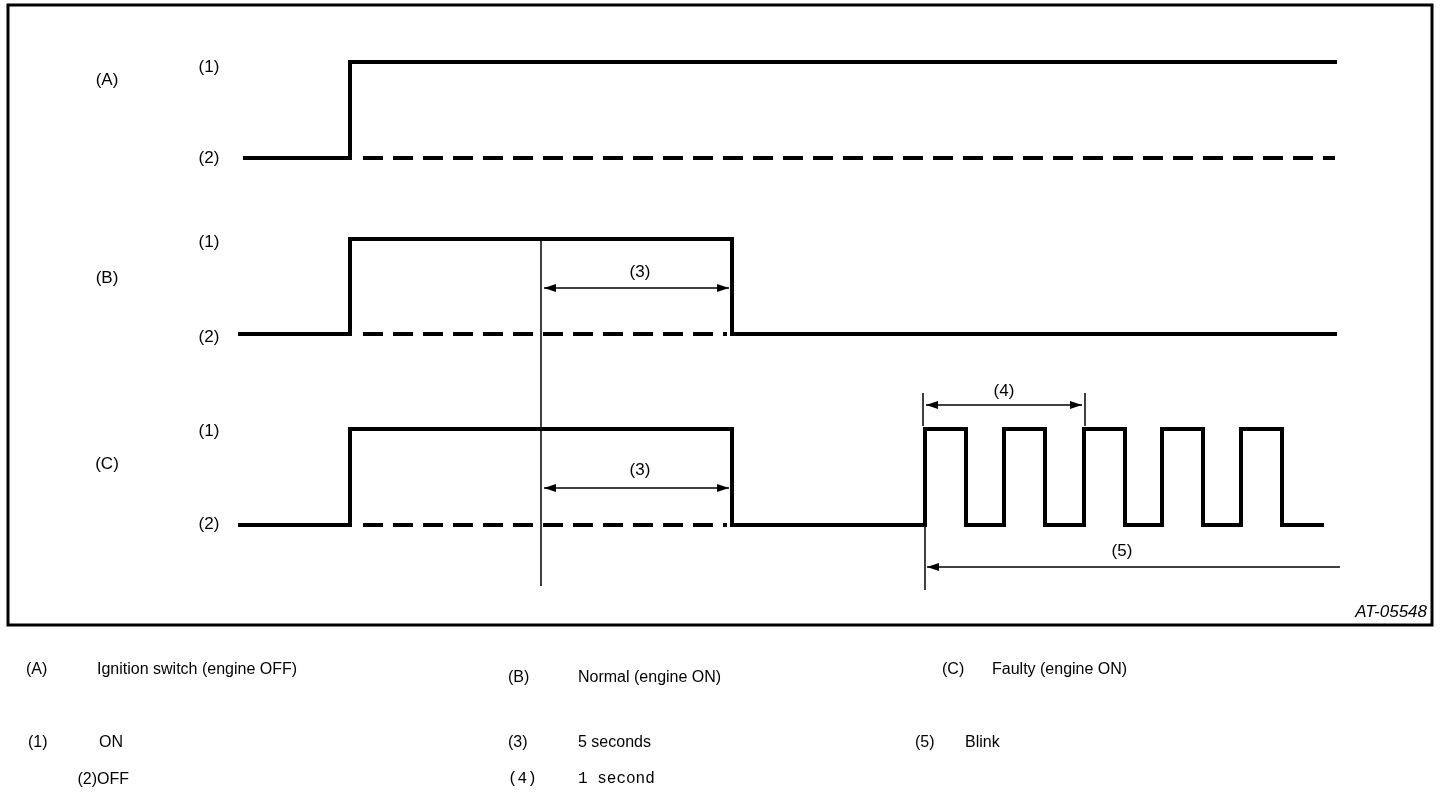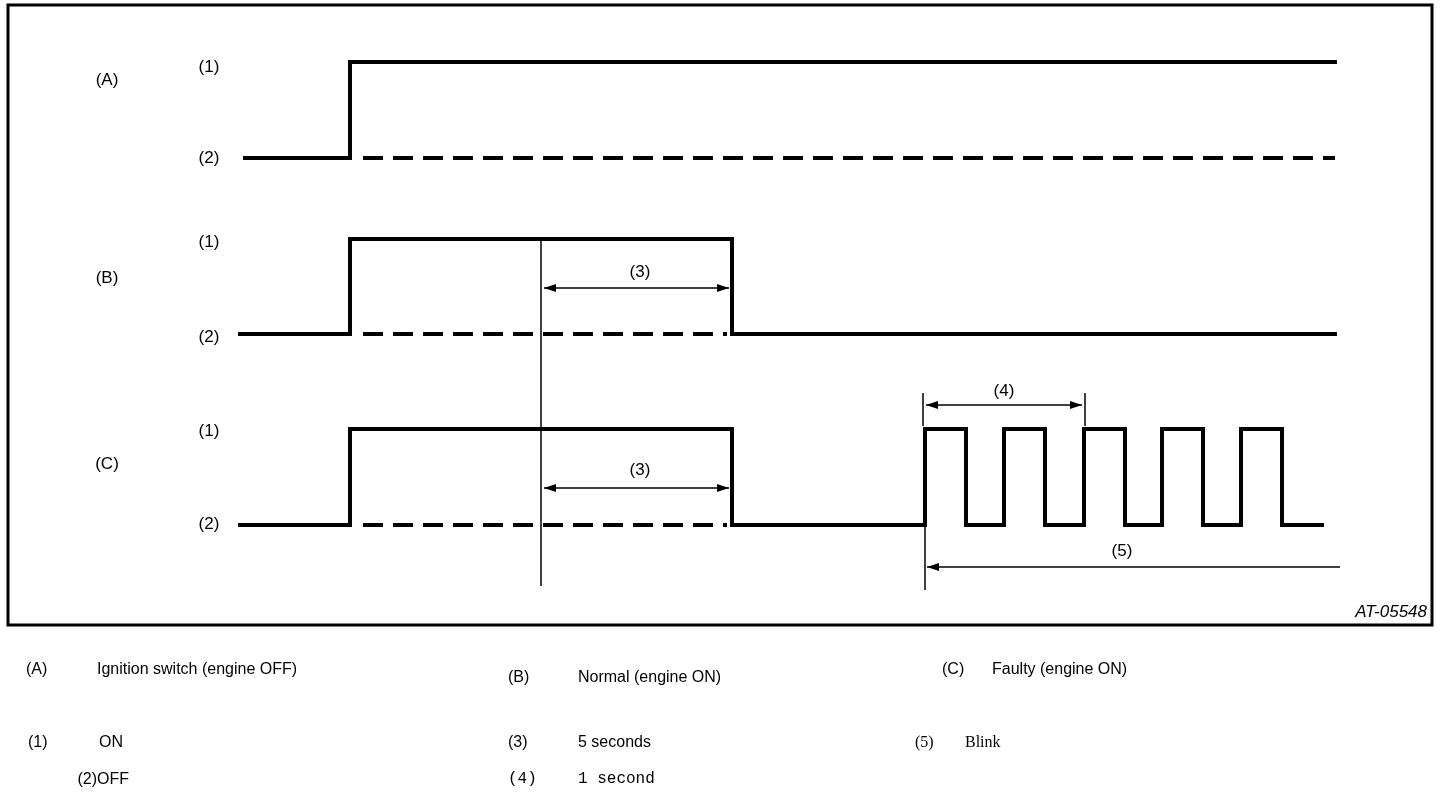--- a/index.html
+++ b/index.html
@@ -50,21 +50,21 @@
   }
   .legend-item .key{display:inline-block;}
   .col1 .key{width:71px;}
   .col2 .key{width:70px;}
   .col3 .key{width:50px;}
   #legend-a {left:26px; top:659px;}
   #legend-b {left:508px;top:659px;margin-top:8px;}
   #legend-c {left:942px;top:659px;}
   #legend-n1{left:28px; top:732px;}
   #legend-n3{left:508px;top:732px;}
-  #legend-n5{left:915px;top:732px;font-family:Liberation Serif, serif;}
+  #legend-n5{left:915px;top:732px;}
   #legend-n2{left:26px; top:769px;text-align:right;}
   #legend-n4{left:508px;top:769px;font-family:Liberation Mono, monospace;}
 </style>
 </head>
 <body>
 
 <div id="screenshot">
 
   <svg id="diagram-svg" width="1456" height="804" viewBox="0 0 1456 804">
       <rect x="8" y="5" width="1424" height="620" fill="none" stroke="#000000" stroke-width="3"></rect>

